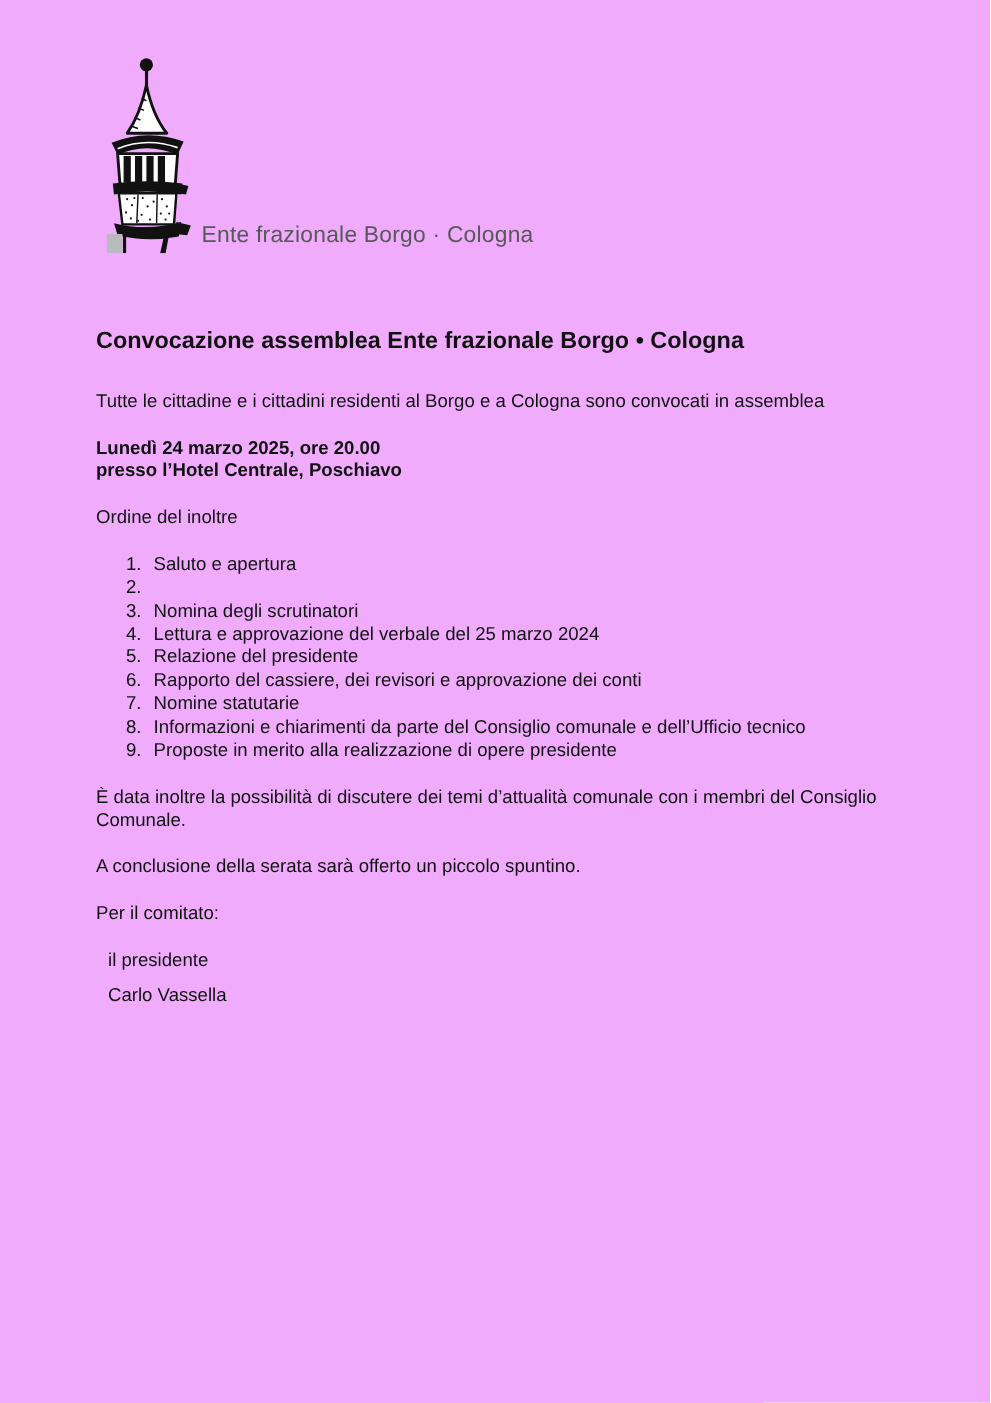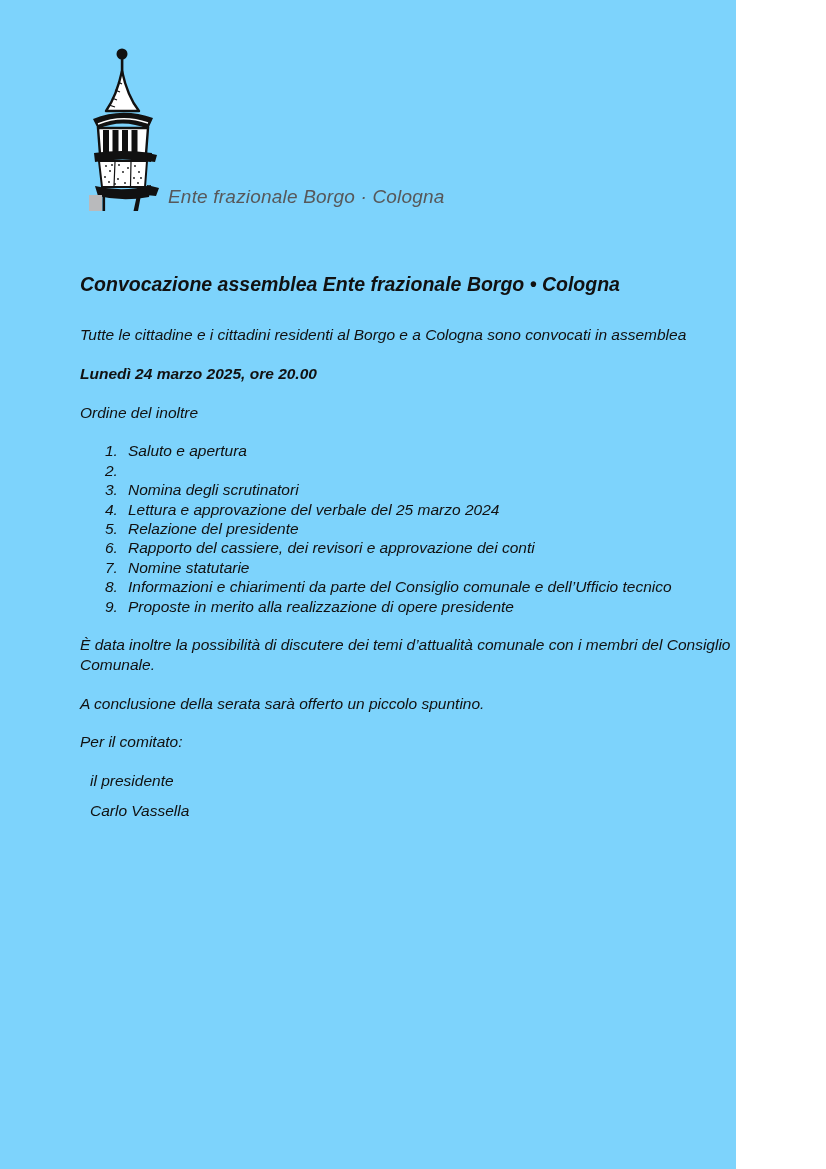--- a/index.html
+++ b/index.html
@@ -2,27 +2,26 @@
 <html lang="it"><head>
 <meta charset="utf-8">
 <style>
   html, body {
     margin: 0;
     padding: 0;
     background: #ffffff;
   }
   .page {
     position: relative;
-    width: 736px;
+    width: 825px;
     height: 1169px;
-    background: #7dd3fc;
+    background: #f0abfc;
     font-family: "Liberation Sans", "DejaVu Sans", sans-serif;
     color: #111111;
     overflow: hidden;
-    font-style: italic;
   }
 
   
   .logo-wrap {
     position: absolute;
     left: 85px;
     top: 45px;
     width: 78px;
     height: 166px;
   }
@@ -128,20 +127,21 @@
   <div class="brand-text">Ente frazionale Borgo · Cologna</div>
 
   <div class="doc">
 
     <h1 class="doc-title">Convocazione assemblea Ente frazionale Borgo • Cologna</h1>
 
     <p>Tutte le cittadine e i cittadini residenti al Borgo e a Cologna sono convocati in assemblea</p>
 
     <p class="bold-block">
       <span>Lunedì 24 marzo 2025, ore 20.00</span><br>
+      <span>presso l’Hotel Centrale, Poschiavo</span>
     </p>
 
     <p>Ordine del inoltre</p>
 
     <ol class="agenda-list">
       <li>
         <span class="num">1.</span>
         <span>Saluto e apertura</span>
       </li>
       <li>

